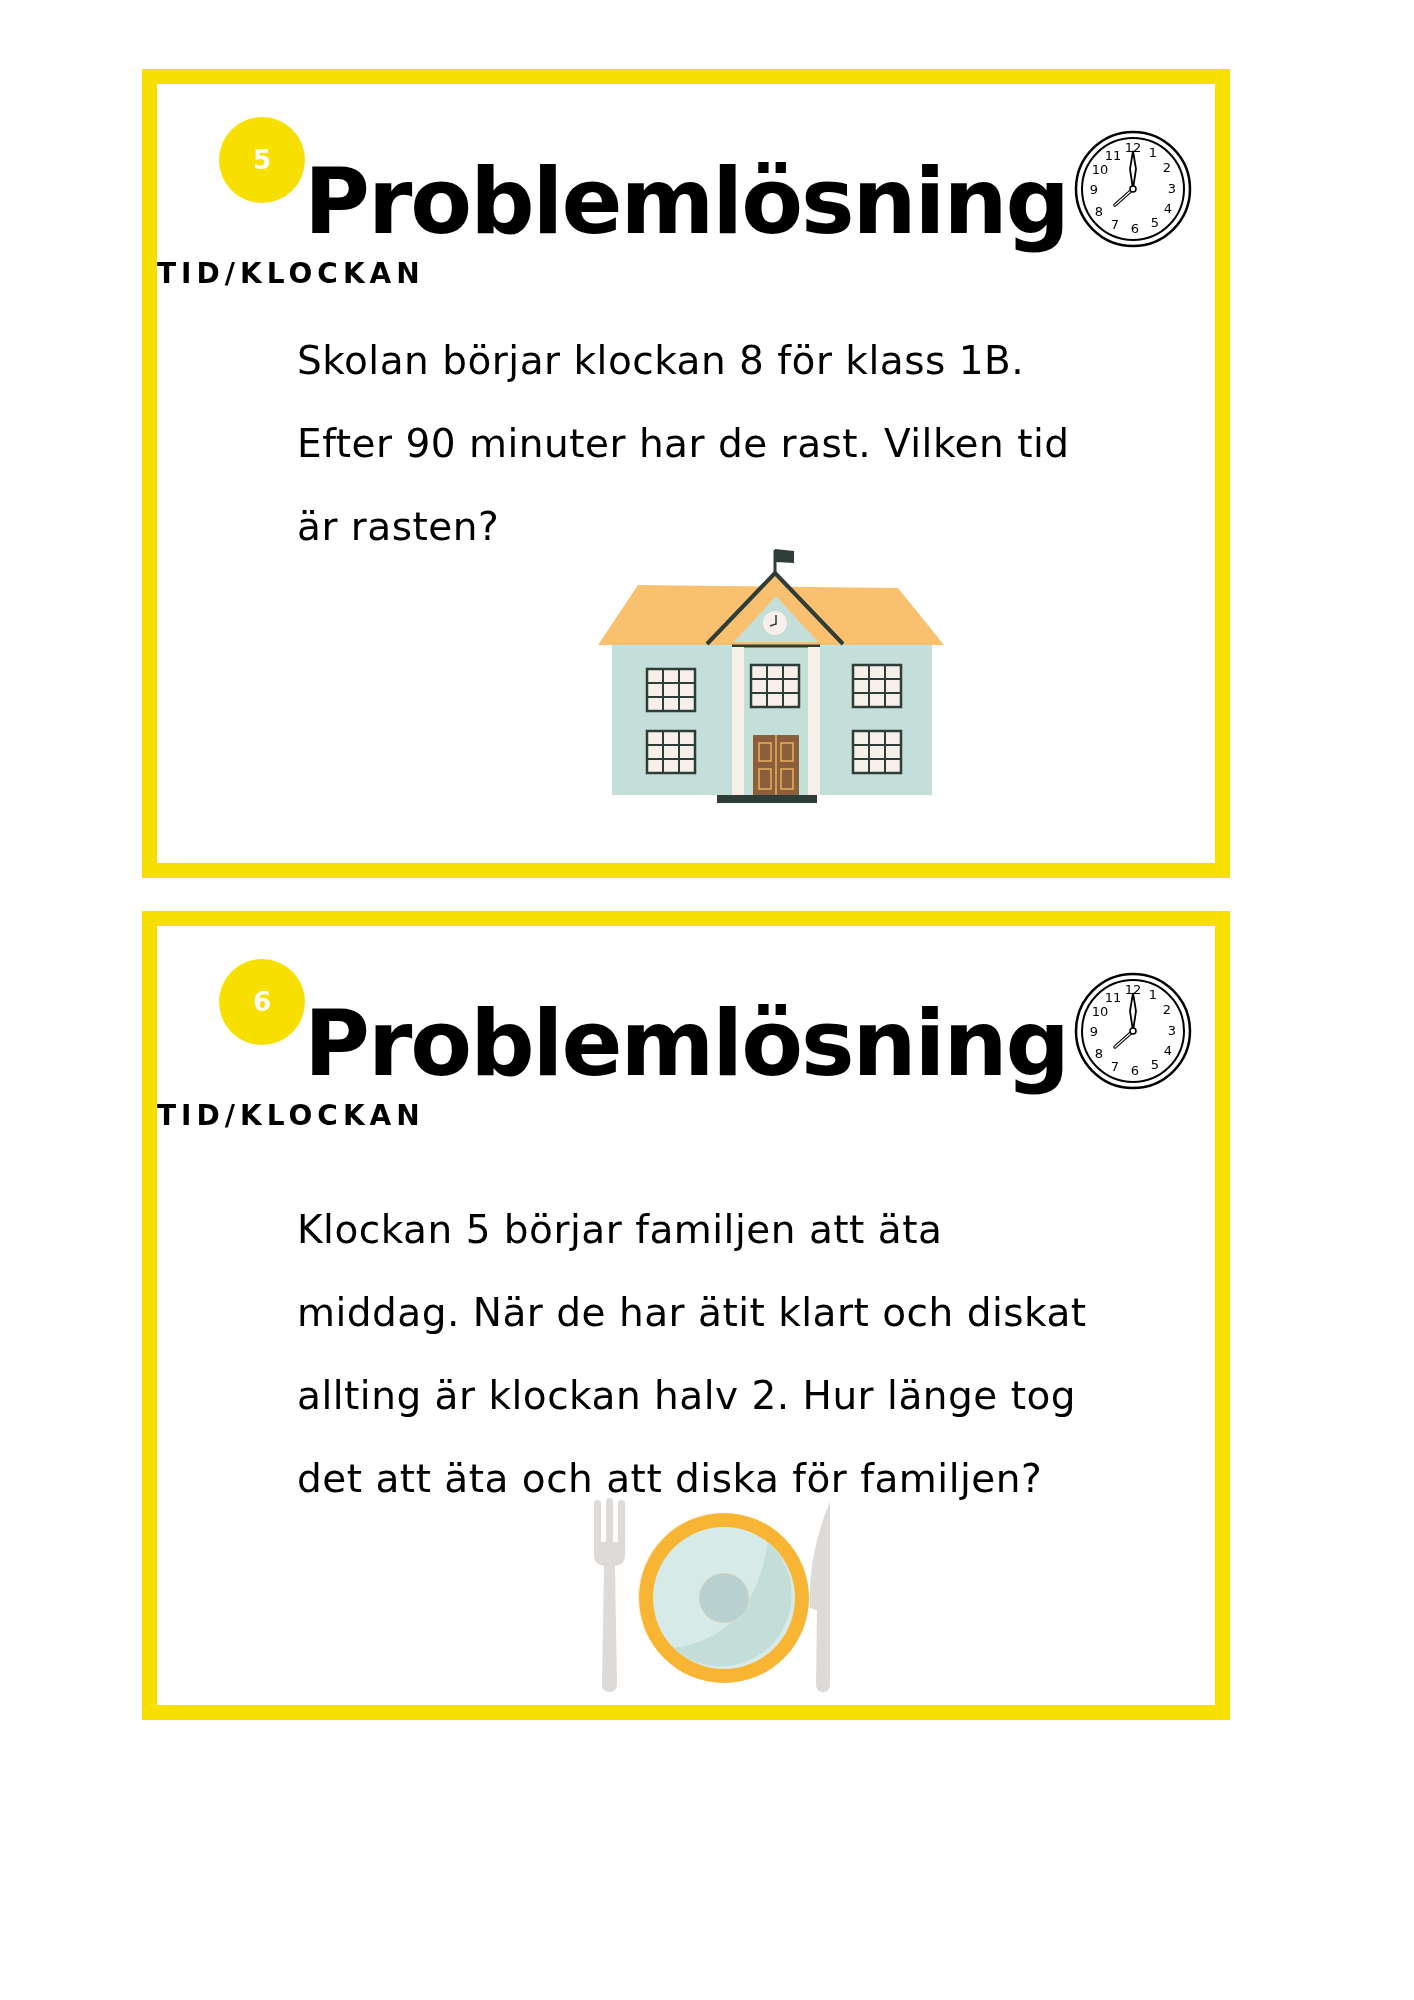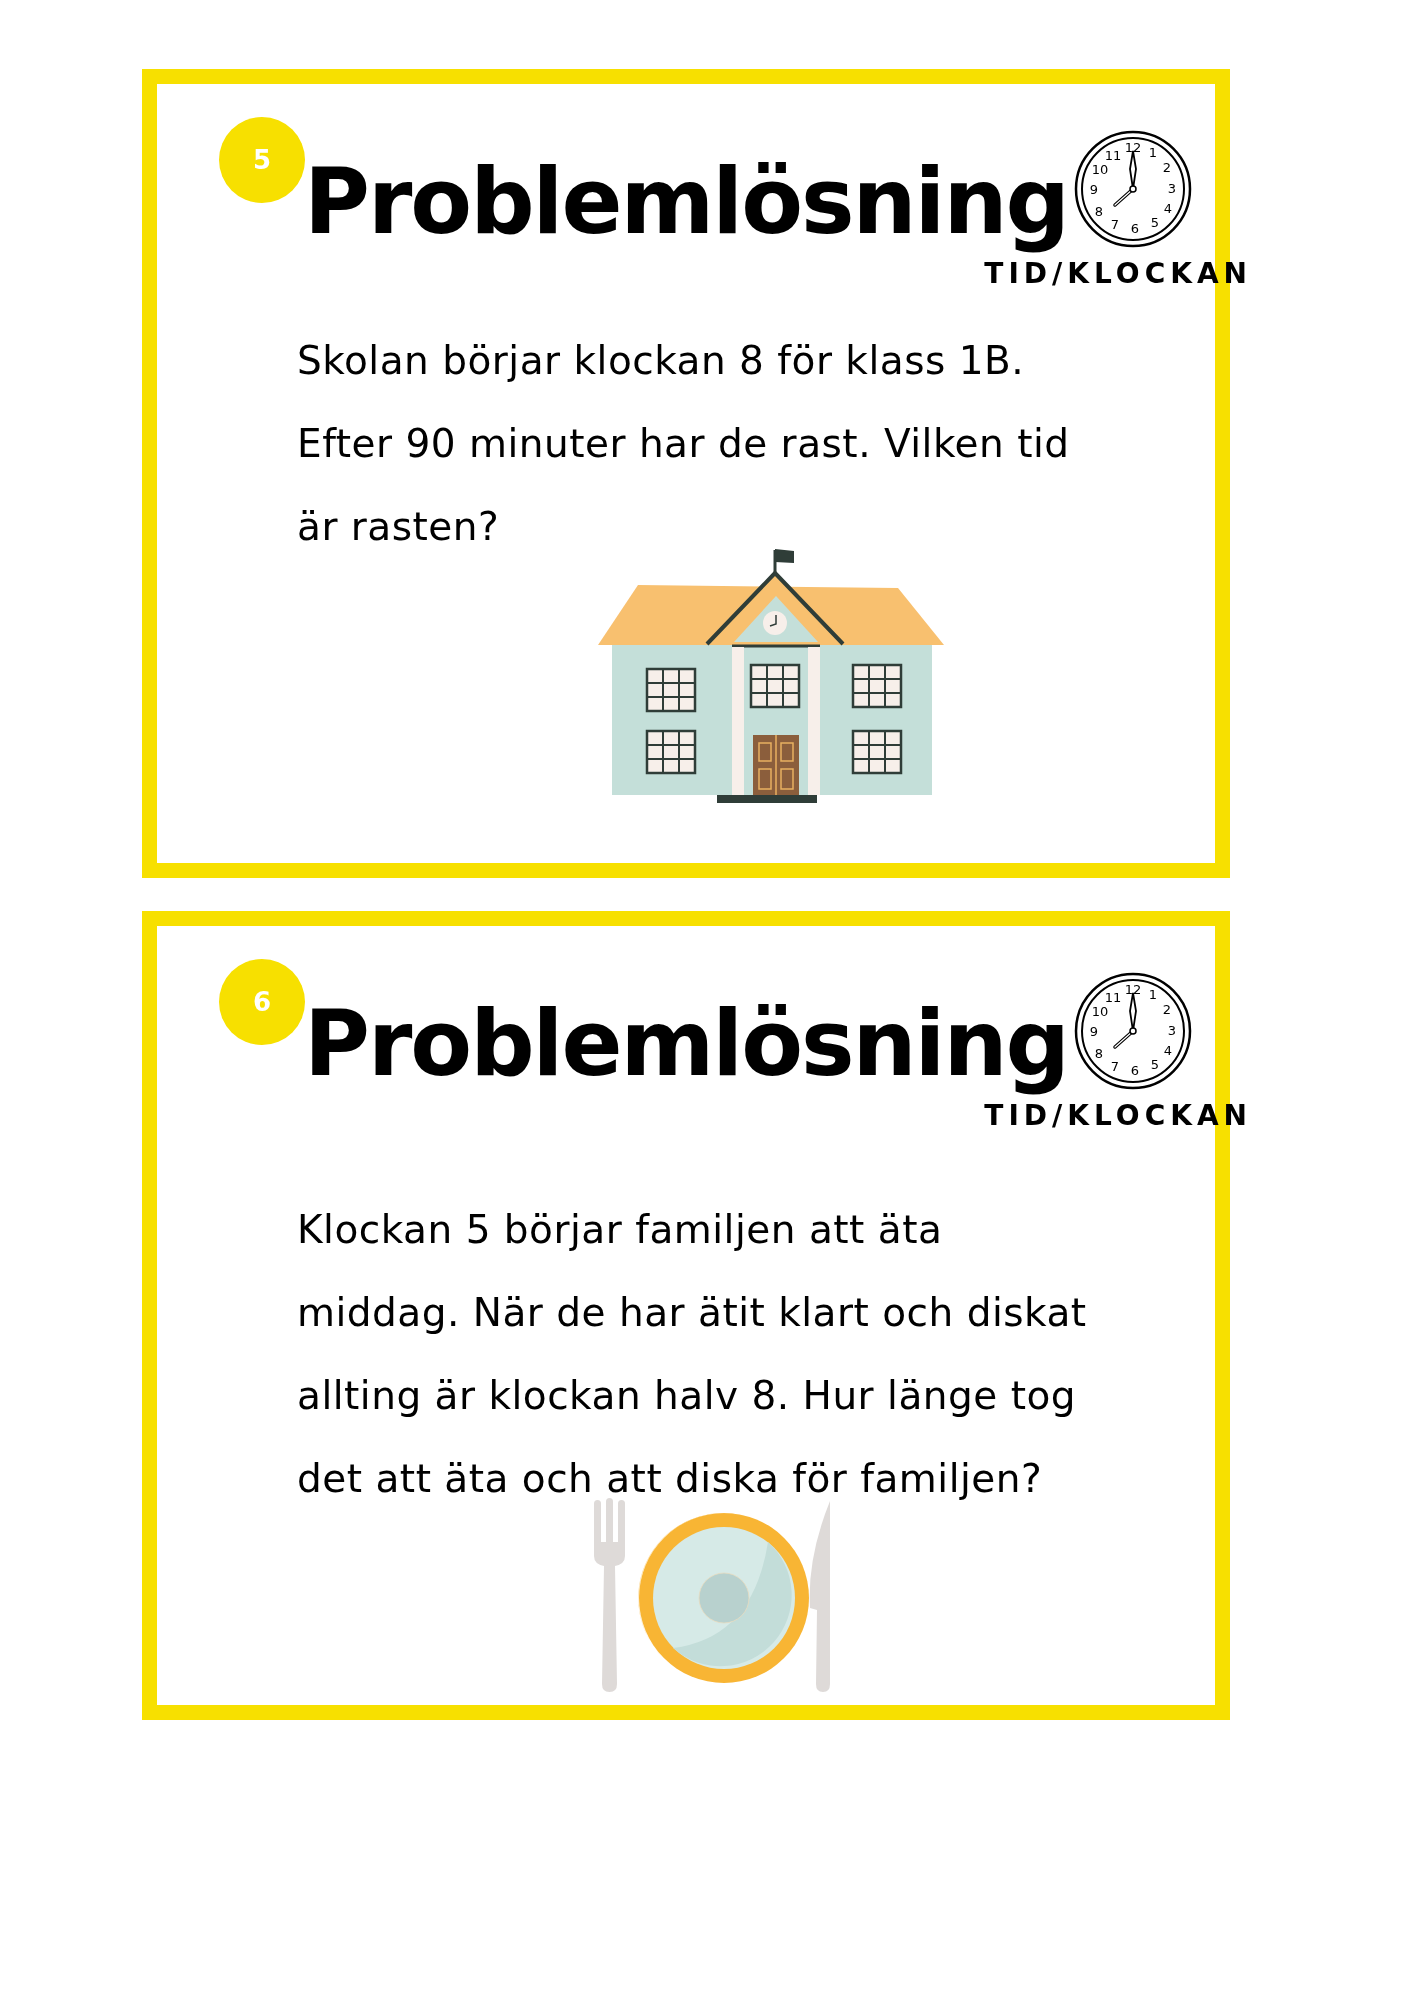--- a/index.html
+++ b/index.html
@@ -1,20 +1,20 @@
 <!DOCTYPE html>
 <html><head>
 <meta charset="utf-8">
 <style>
   html, body { margin:0; padding:0; background:#ffffff; }
   body { width:1414px; height:2000px; position:relative; overflow:hidden; font-family:"DejaVu Sans", sans-serif; color:#000; }
   .card { position:absolute; left:142px; width:1088px; height:809px; box-sizing:border-box; border:15px solid #F7E000; background:#fff; }
   .badge { position:absolute; width:86px; height:86px; border-radius:50%; background:#F7E000; color:#fff; font-family:"DejaVu Sans", sans-serif; font-weight:bold; font-size:26px; display:flex; align-items:center; justify-content:center; }
   .title { position:absolute; left:0; width:100%; text-align:center; font-family:"DejaVu Sans", sans-serif; font-weight:bold; font-size:90px; letter-spacing:-2px; line-height:1;margin-top:11px; }
-  .subtitle { position:absolute; left:0; width:100%; text-align:right; font-family:"DejaVu Sans", sans-serif; font-weight:bold; font-size:28px; letter-spacing:5px; line-height:1;padding-left:37px; }
+  .subtitle { position:absolute; left:0; width:100%; text-align:left; font-family:"DejaVu Sans", sans-serif; font-weight:bold; font-size:28px; letter-spacing:5px; line-height:1; }
   .clock { position:absolute; width:120px; height:120px; }
   .question { position:absolute; left:115px; width:900px; font-family:"DejaVu Sans", sans-serif; font-size:39px; line-height:83px; letter-spacing:0.5px;margin-left:25px; }
   .question .line { display:block; white-space:nowrap; }
   .illus { position:absolute; }
 </style>
 </head>
 <body>
 
 <div class="card" style="top:69px;">
   <div class="badge" style="left:62px;top:33px;">
@@ -135,21 +135,21 @@
       <text x="40" y="31">11</text>
     </g>
     <path d="M60 60 L57 40 L60 22 L63 40 Z" fill="#fff" stroke="#000" stroke-width="1.8"></path>
     <path d="M60 60 L42 76" stroke="#000" stroke-width="3.5" stroke-linecap="round"></path>
     <path d="M60 60 L42 76" stroke="#fff" stroke-width="1.2" stroke-linecap="round"></path>
     <circle cx="60" cy="60" r="3" fill="#fff" stroke="#000" stroke-width="1.5"></circle>
   </svg>
   <div class="question" style="top:262px;">
     <span class="line">Klockan 5 börjar familjen att äta</span>
     <span class="line">middag. När de har ätit klart och diskat</span>
-    <span class="line">allting är klockan halv 8. Hur länge tog</span>
+    <span class="line">allting är klockan halv 2. Hur länge tog</span>
     <span class="line">det att äta och att diska för familjen?</span>
   </div>
   <svg class="illus" style="left:436px;top:572px;" width="250" height="196" viewBox="0 0 250 196">
 
     <g fill="#DEDAD8">
       <rect x="1" y="2" width="7" height="48" rx="3.5"></rect>
       <rect x="13" y="0" width="7" height="48" rx="3.5"></rect>
       <rect x="25" y="2" width="7" height="48" rx="3.5"></rect>
       <path d="M1 44 L32 44 L32 58 Q32 66 22 68 L24 186 Q24 194 16.5 194 Q9 194 9 186 L11 68 Q1 66 1 58 Z"></path>
     </g>

